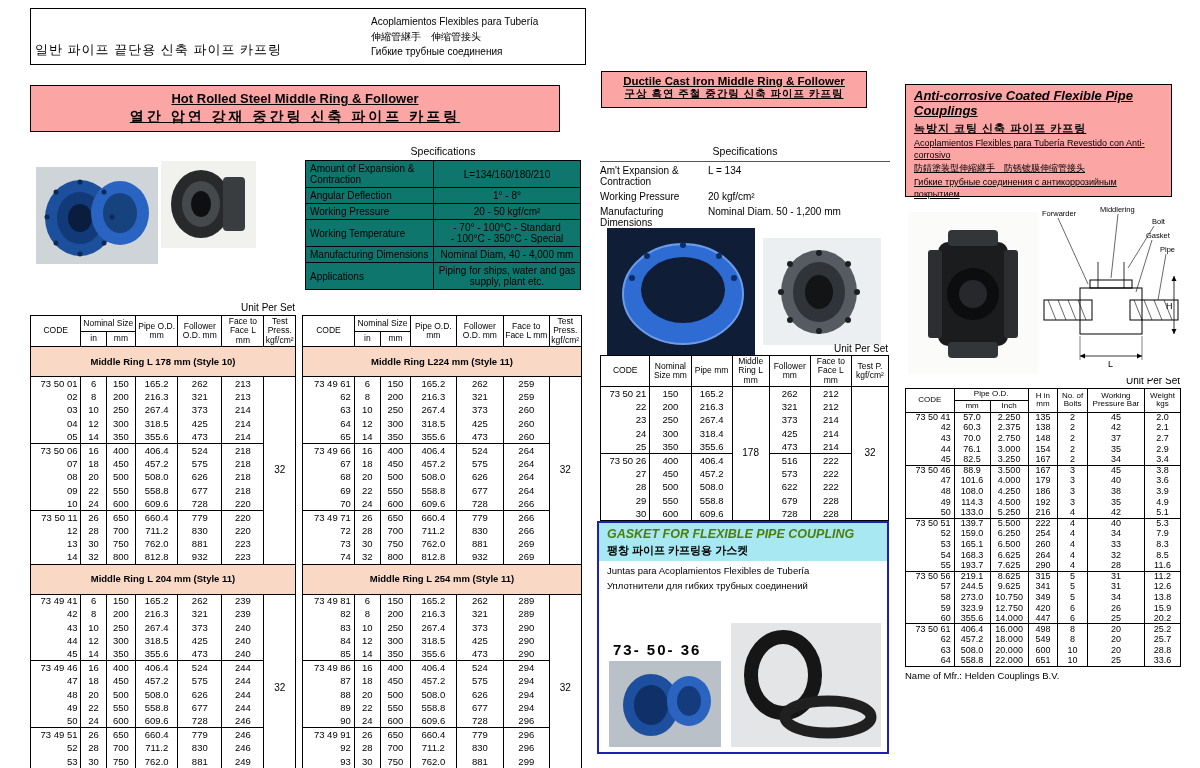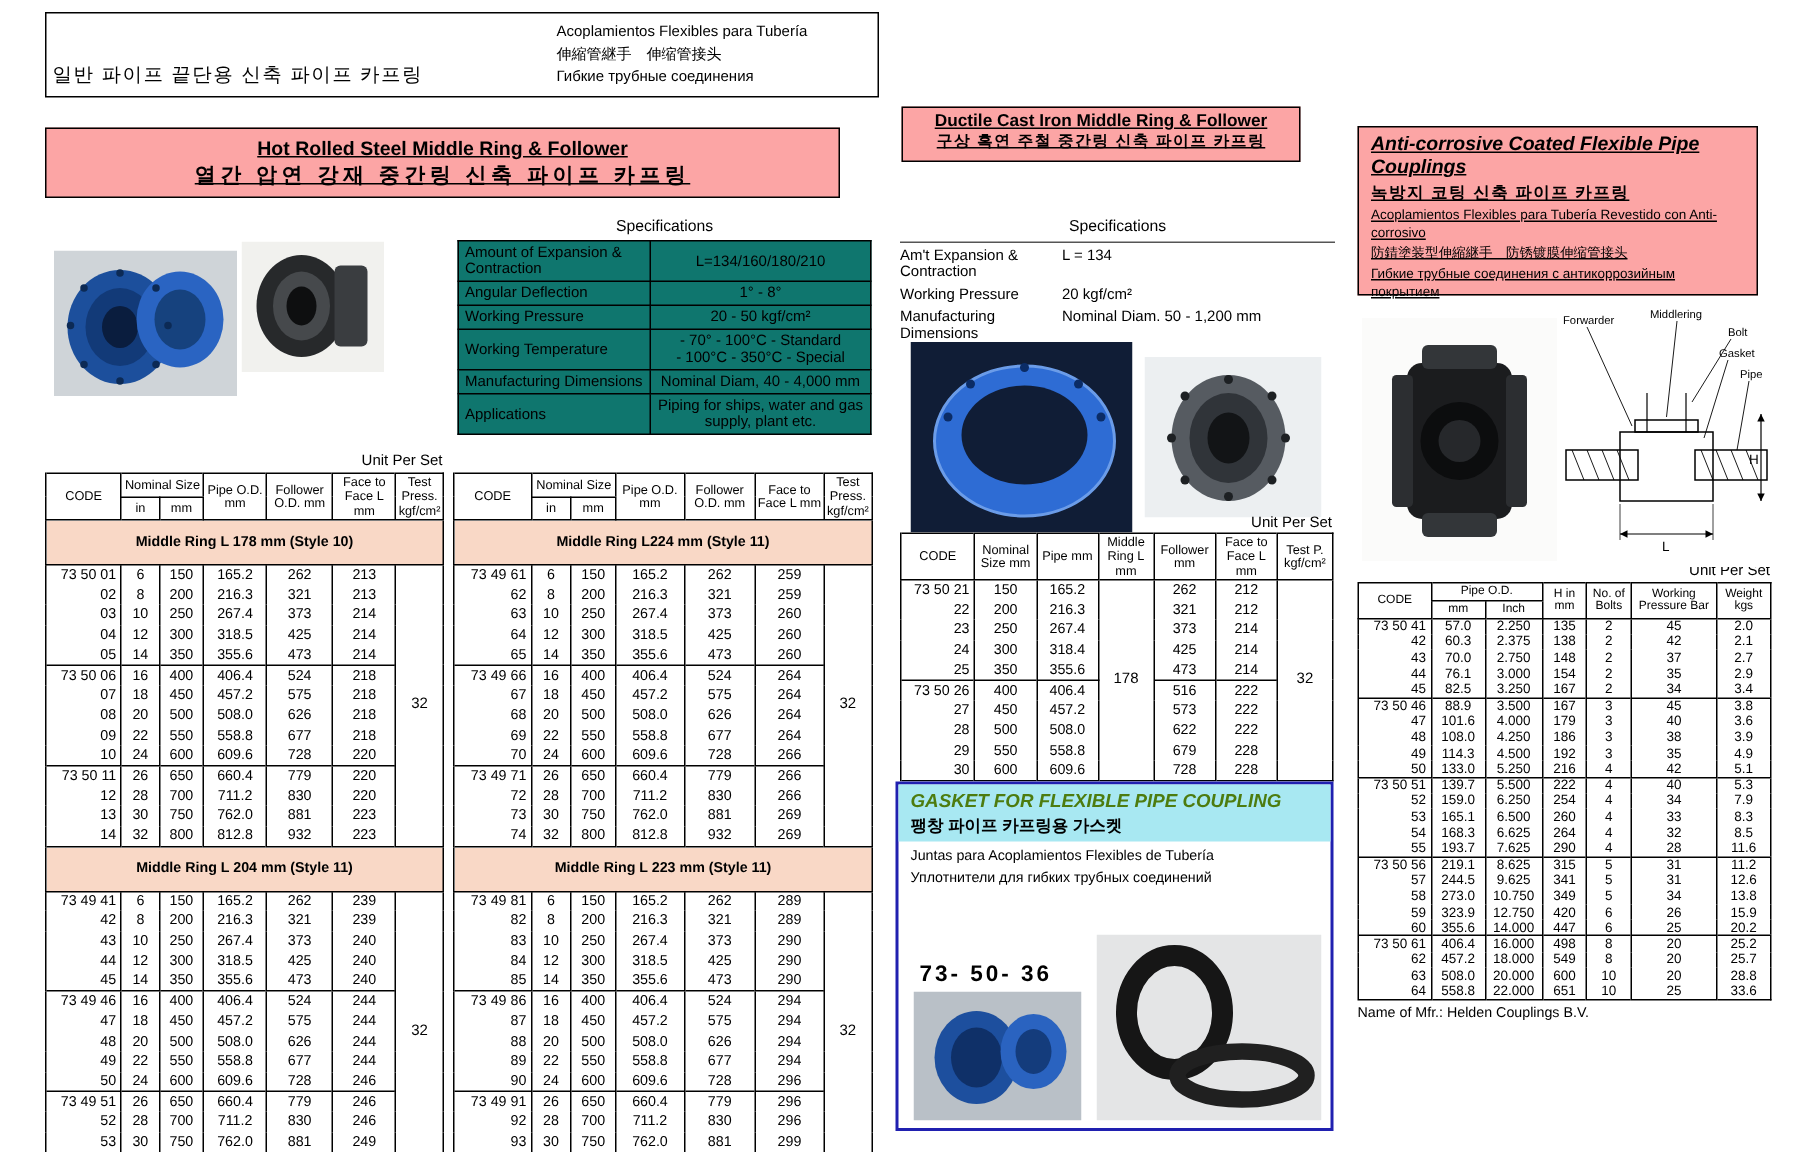--- a/index.html
+++ b/index.html
@@ -651,21 +651,21 @@
         </tr>
         <tr>
           <td class="code">74</td>
           <td>32</td>
           <td>800</td>
           <td>812.8</td>
           <td>932</td>
           <td>269</td>
         </tr>
         <tr>
-          <td class="band" colspan="7">Middle Ring L 223 mm (Style 11)</td>
+          <td class="band" colspan="7">Middle Ring L 254 mm (Style 11)</td>
         </tr>
         <tr class="gsep">
           <td class="code">73 49 81</td>
           <td>6</td>
           <td>150</td>
           <td>165.2</td>
           <td>262</td>
           <td>289</td>
           <td class="testcell" rowspan="14">32</td>
         </tr>

